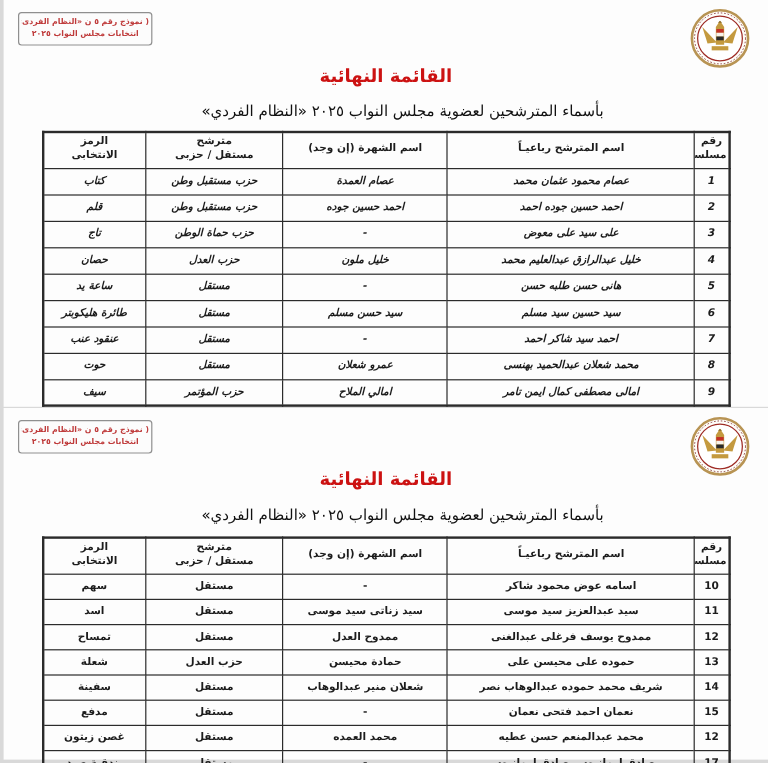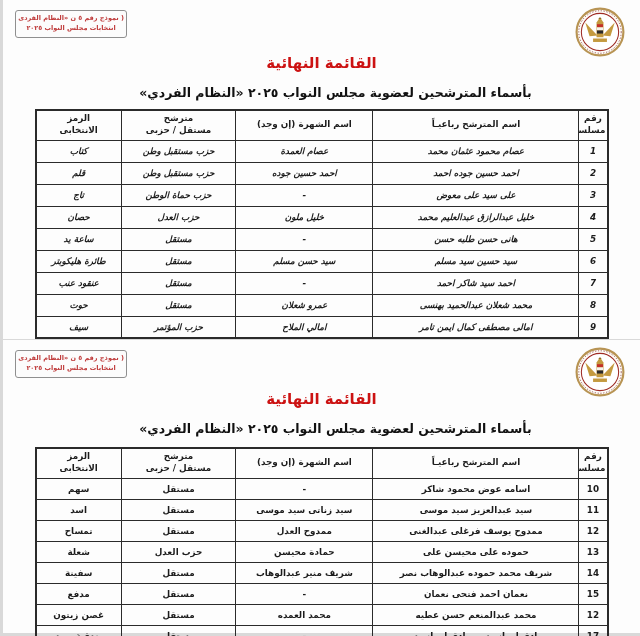--- a/index.html
+++ b/index.html
@@ -26,21 +26,21 @@
     white-space: nowrap; overflow: hidden;
   }
   .emblem { position: absolute; left: auto; right: 14px; top: 6px; width: 52px; height: 52px; }
 
   .title-red {
     text-align: center; color: #cc1212; font-size: 15px; font-weight: 700;
     padding-top: 34px; letter-spacing: 0.5px; margin-top: 20px;
   }
   .page-2 .title-red { padding-top: 30px; }
   .subtitle {
-    text-align: center; color: #111; font-size: 12.5px; font-weight: 700;
+    text-align: center; color: #111; font-size: 12.5px; font-weight: 400;
     margin-top: 13px;
     padding-left: 28px;
   }
   .district {
     text-align: center; color: #222; font-size: 10.5px; font-weight: 700;
     margin-top: 9px; word-spacing: 3px;
   }
 
   table.candidates {
     width: 574px; margin: 9px auto 0 auto;
@@ -248,21 +248,21 @@
           <tr>
             <td class="cell-no">13</td>
             <td class="cell-name">حموده على محيسن على</td>
             <td class="cell-fame">حمادة محيسن</td>
             <td class="cell-party">حزب العدل</td>
             <td class="cell-symbol">شعلة</td>
           </tr>
           <tr>
             <td class="cell-no">14</td>
             <td class="cell-name">شريف محمد حموده عبدالوهاب نصر</td>
-            <td class="cell-fame">شريف منير عبدالوهاب</td>
+            <td class="cell-fame">شعلان منير عبدالوهاب</td>
             <td class="cell-party">مستقل</td>
             <td class="cell-symbol">سفينة</td>
           </tr>
           <tr>
             <td class="cell-no">15</td>
             <td class="cell-name">نعمان احمد فتحى نعمان</td>
             <td class="cell-fame">-</td>
             <td class="cell-party">مستقل</td>
             <td class="cell-symbol">مدفع</td>
           </tr>

